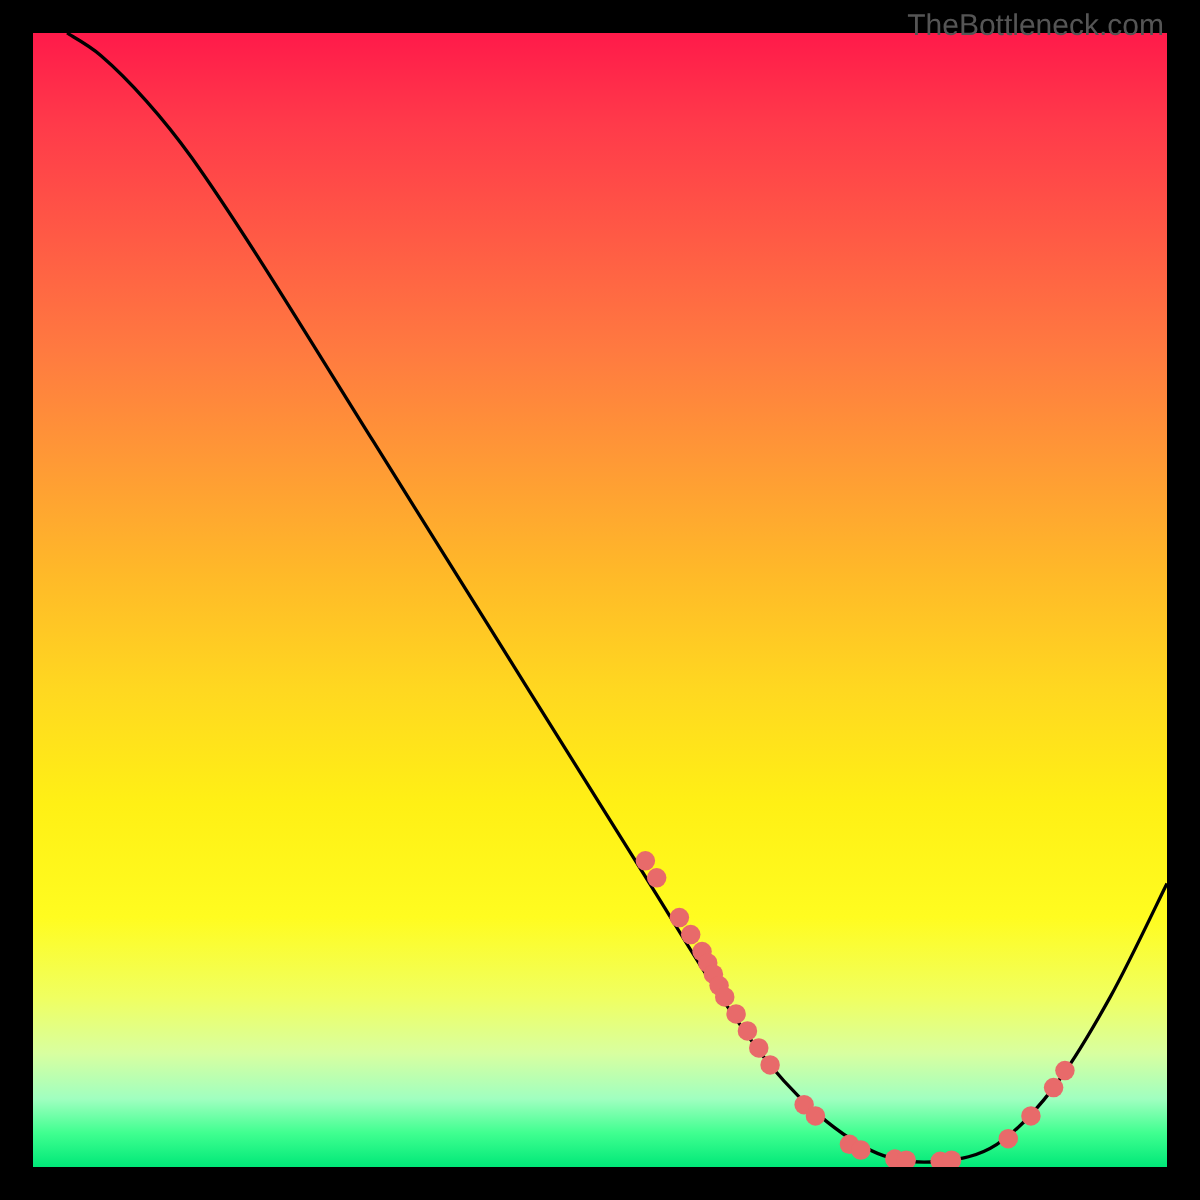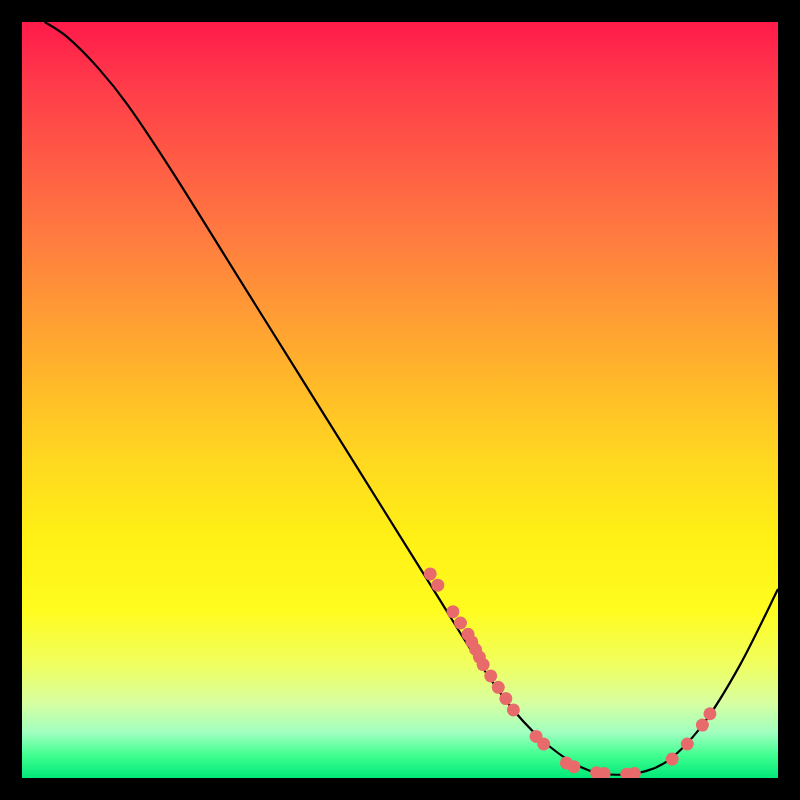--- a/index.html
+++ b/index.html
@@ -53,20 +53,21 @@
     left: 0;
     top: 0;
     width: 756px;
     height: 756px;
   }
 </style>
 </head>
 <body>
 
 <div class="chart-container">
+  <div class="watermark">TheBottleneck.com</div>
   <div class="plot-area">
     <svg class="curve" viewBox="0 0 756 756">
       <path id="curve-path" fill="none" stroke-width="2.2" d="M 22.68 0 C 26.46 2.520000000000001 36.54 7.560000000000002 45.36 15.120000000000005 C 54.18 22.680000000000007 65.52000000000001 34.02000000000002 75.60000000000001 45.360000000000014 C 85.68 56.70000000000001 93.24000000000001 65.51999999999998 105.84 83.15999999999997 C 118.44 100.79999999999995 131.04000000000002 119.69999999999993 151.20000000000002 151.19999999999993 C 171.36 182.69999999999993 201.59999999999997 231.83999999999995 226.79999999999998 272.15999999999997 C 252 312.47999999999996 277.20000000000005 352.8 302.40000000000003 393.12 C 327.6 433.44 359.1 483.8399999999999 378 514.0799999999999 C 396.9 544.3199999999999 403.20000000000005 554.4 415.8 574.56 C 428.4 594.7199999999999 440.99999999999994 616.14 453.59999999999997 635.04 C 466.2 653.9399999999999 478.80000000000007 672.84 491.40000000000003 687.96 C 504 703.08 516.5999999999999 715.68 529.1999999999999 725.76 C 541.8 735.84 554.4 744.0300000000001 567 748.44 C 579.6 752.85 592.2 753.48 604.8000000000001 752.22 C 617.4000000000001 750.96 630 749.0699999999999 642.6 740.88 C 655.2 732.69 667.8 719.46 680.4 703.08 C 693 686.7 705.5999999999999 665.28 718.1999999999999 642.6 C 730.8 619.9200000000001 749.7 579.6 756 567" stroke="#000000"></path>
       <g id="dots-group">
           <circle cx="408.24" cy="551.88" r="6.5" fill="#e86a6a"></circle>
           <circle cx="415.8" cy="563.22" r="6.5" fill="#e86a6a"></circle>
           <circle cx="430.91999999999996" cy="589.6800000000001" r="6.5" fill="#e86a6a"></circle>
           <circle cx="438.47999999999996" cy="601.02" r="6.5" fill="#e86a6a"></circle>
           <circle cx="446.03999999999996" cy="612.36" r="6.5" fill="#e86a6a"></circle>
           <circle cx="449.82" cy="619.9200000000001" r="6.5" fill="#e86a6a"></circle>

